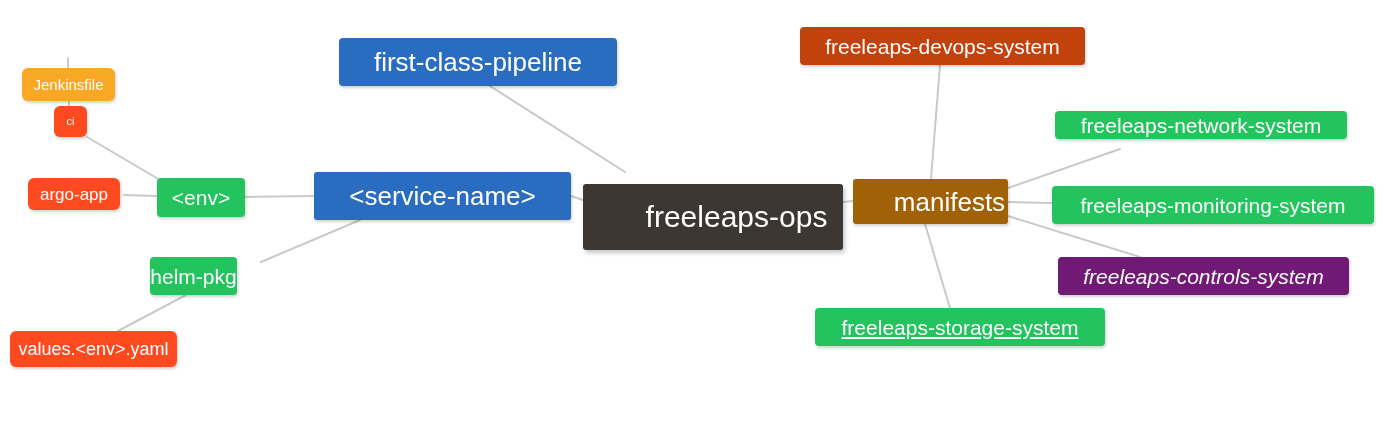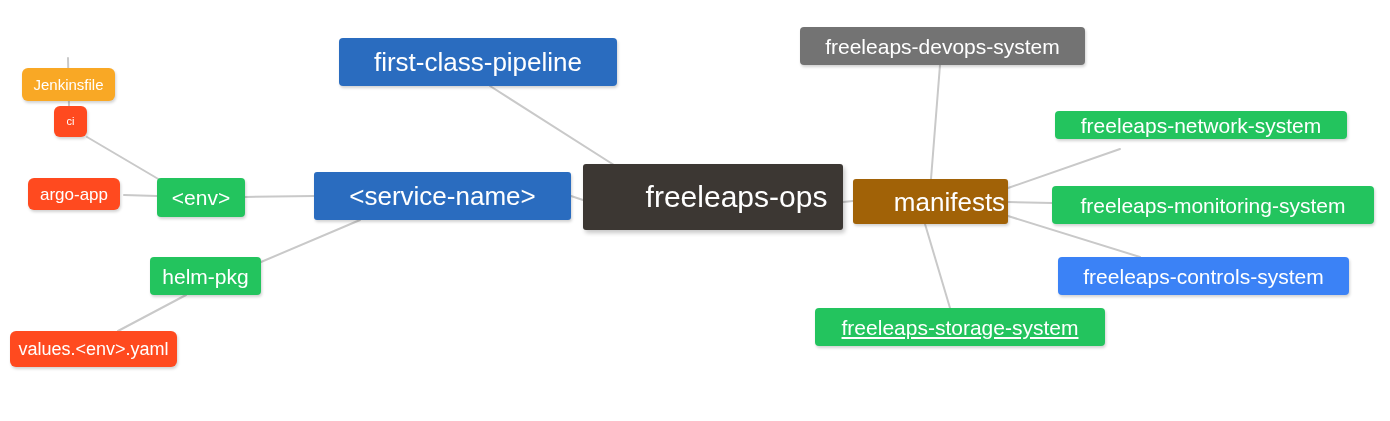--- a/index.html
+++ b/index.html
@@ -62,59 +62,59 @@
       <line x1="157" y1="196" x2="124" y2="195" stroke="#c9c9c9" stroke-width="2" stroke-linecap="round"></line>
       <line x1="69" y1="106" x2="68" y2="58" stroke="#c9c9c9" stroke-width="2" stroke-linecap="round"></line>
       <line x1="186" y1="295" x2="118" y2="331" stroke="#c9c9c9" stroke-width="2" stroke-linecap="round"></line>
       <line x1="931" y1="179" x2="940" y2="65" stroke="#c9c9c9" stroke-width="2" stroke-linecap="round"></line>
       <line x1="1008" y1="188" x2="1120" y2="149" stroke="#c9c9c9" stroke-width="2" stroke-linecap="round"></line>
       <line x1="1008" y1="202" x2="1052" y2="203" stroke="#c9c9c9" stroke-width="2" stroke-linecap="round"></line>
       <line x1="1008" y1="216" x2="1140" y2="257" stroke="#c9c9c9" stroke-width="2" stroke-linecap="round"></line>
       <line x1="925" y1="224" x2="950" y2="308" stroke="#c9c9c9" stroke-width="2" stroke-linecap="round"></line>
     </svg>
   <div id="node-layer">
-      <div class="node n-root" style="left: 583px; top: 164px; width: 260px; height: 66px; background: rgb(60, 55, 51); font-size: 30px; padding-left: 47px;">
+      <div class="node n-root" style="left: 583px; top: 184px; width: 260px; height: 66px; background: rgb(60, 55, 51); font-size: 30px; padding-left: 47px;">
         <span>freeleaps-ops</span>
       </div>
       <div class="node n-lvl1" style="left: 314px; top: 172px; width: 257px; height: 48px; background: rgb(42, 108, 191); font-size: 26px; text-align: center;">
         <span>&lt;service-name&gt;</span>
       </div>
       <div class="node n-lvl1" style="left: 853px; top: 179px; width: 155px; height: 45px; background: #a16207; font-size: 26px; padding-left: 38px;">
         <span>manifests</span>
       </div>
       <div class="node n-lvl2" style="left: 314px; top: 38px; width: 278px; height: 48px; background: rgb(42, 108, 191); font-size: 26px; margin-left: 25px;">
         <span>first-class-pipeline</span>
       </div>
       <div class="node n-lvl2" style="left: 157px; top: 178px; width: 88px; height: 39px; background: rgb(35, 196, 94); font-size: 21px;">
         <span>&lt;env&gt;</span>
       </div>
-      <div class="node n-lvl2" style="left: 150px; top: 257px; width: 111px; height: 38px; background: rgb(35, 196, 94); font-size: 21px;">
+      <div class="node n-lvl2" style="left: 150px; top: 257px; width: 87px; height: 38px; background: rgb(35, 196, 94); font-size: 21px;">
         <span>helm-pkg</span>
       </div>
       <div class="node n-lvl3" style="left: 54px; top: 106px; width: 33px; height: 31px; background: rgb(255, 74, 31); font-size: 11px;">
         <span>ci</span>
       </div>
       <div class="node n-lvl3" style="left: 28px; top: 178px; width: 92px; height: 32px; background: rgb(255, 74, 31); font-size: 17px;">
         <span>argo-app</span>
       </div>
       <div class="node n-lvl3" style="left: 22px; top: 25px; width: 93px; height: 33px; background: rgb(249, 168, 37); font-size: 15px; margin-top: 43px;">
         <span>Jenkinsfile</span>
       </div>
       <div class="node n-lvl3" style="left: 10px; top: 331px; width: 167px; height: 36px; background: rgb(255, 74, 31); font-size: 18px;">
         <span>values.&lt;env&gt;.yaml</span>
       </div>
-      <div class="node n-lvl2" style="left: 800px; top: 27px; width: 285px; height: 38px; background: #737373; font-size: 21px; align-items: center;">
+      <div class="node n-lvl2" style="left: 800px; top: 27px; width: 285px; height: 38px; background: #c2410c; font-size: 21px; align-items: center;">
         <span>freeleaps-devops-system</span>
       </div>
       <div class="node n-lvl2" style="left: 1055px; top: 111px; width: 292px; height: 28px; background: rgb(35, 196, 94); font-size: 21px;">
         <span>freeleaps-network-system</span>
       </div>
       <div class="node n-lvl2" style="left: 1052px; top: 186px; width: 322px; height: 38px; background: rgb(35, 196, 94); font-size: 21px;">
         <span>freeleaps-monitoring-system</span>
       </div>
-      <div class="node n-lvl2" style="left: 1058px; top: 257px; width: 291px; height: 38px; background: #3b82f6; font-size: 21px;">
+      <div class="node n-lvl2" style="left: 1058px; top: 257px; width: 291px; height: 38px; background: #701a75; font-size: 21px; font-style: italic;">
         <span>freeleaps-controls-system</span>
       </div>
       <div class="node n-lvl2" style="left: 815px; top: 308px; width: 290px; height: 38px; background: rgb(35, 196, 94); font-size: 21px; text-decoration: underline;">
         <span>freeleaps-storage-system</span>
       </div>
     </div>
 </div>
 
 </body></html>

